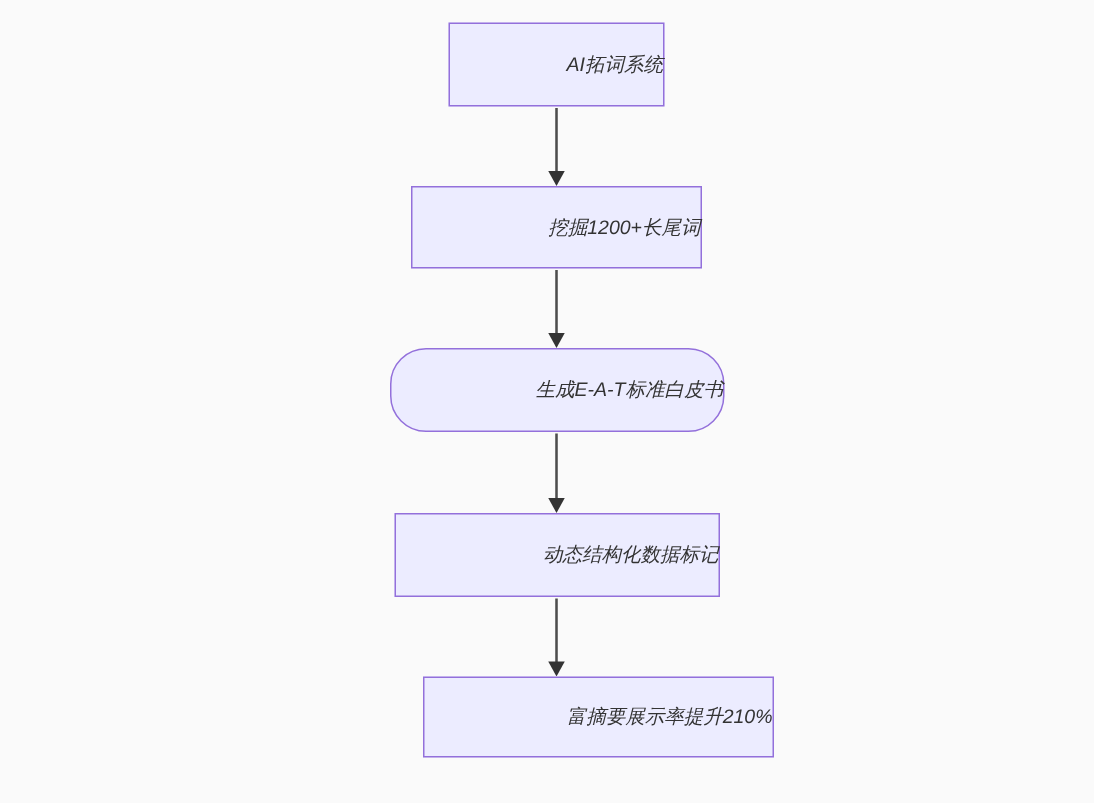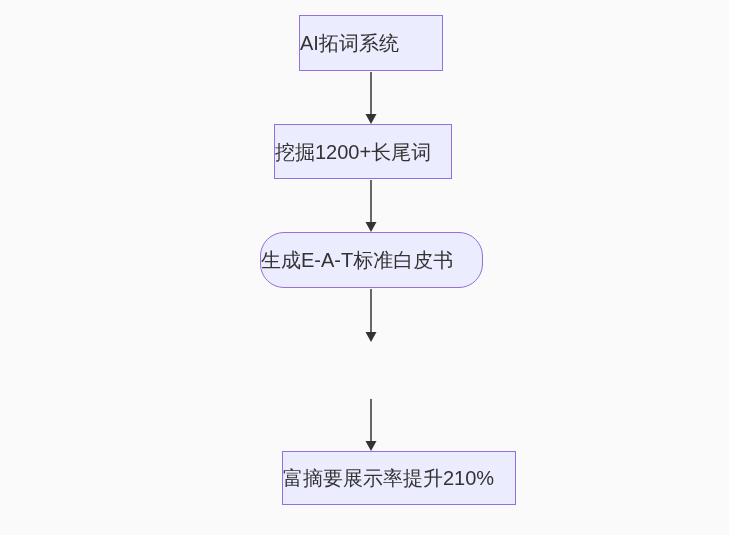--- a/index.html
+++ b/index.html
@@ -26,29 +26,30 @@
     height: 535px;
     pointer-events: none;
   }
   .node {
     position: absolute;
     box-sizing: border-box;
     background: #ececff;
     border: 1.5px solid #9370db;
     display: flex;
     align-items: center;
-    justify-content: flex-start;
+    justify-content: flex-end;
     color: #333333;
-    font-size: 20px;
+    font-size: 13px;
     line-height: 1.2;
     white-space: nowrap;
     text-align: center;
+    font-style: italic;
   }
   .node-1 { left: 299px; top: 15px;  width: 144px; height: 56px; }
-  .node-2 { left: 274px; top: 124px; width: 178px; height: 55px; }
+  .node-2 { left: 274px; top: 124px; width: 194px; height: 55px; }
   .node-3 { left: 260px; top: 232px; width: 223px; height: 56px; border-radius: 24px; }
   .node-4 { left: 263px; top: 342px; width: 217px; height: 56px; }
   .node-5 { left: 254px; top: 451px; width: 234px; height: 54px; margin-left: 28px; }
 </style>
 </head>
 <body>
 
 <div class="canvas">
 
   <svg class="edges-svg" viewBox="0 0 729 535" xmlns="http://www.w3.org/2000/svg">
@@ -79,18 +80,21 @@
   </div>
 
   <div class="node node-2">
     <span>挖掘1200+长尾词</span>
   </div>
 
   <div class="node node-3">
     <span>生成E-A-T标准白皮书</span>
   </div>
 
+  <div class="node node-4">
+    <span>动态结构化数据标记</span>
+  </div>
 
   <div class="node node-5">
     <span>富摘要展示率提升210%</span>
   </div>
 
 </div>
 
 </body></html>

